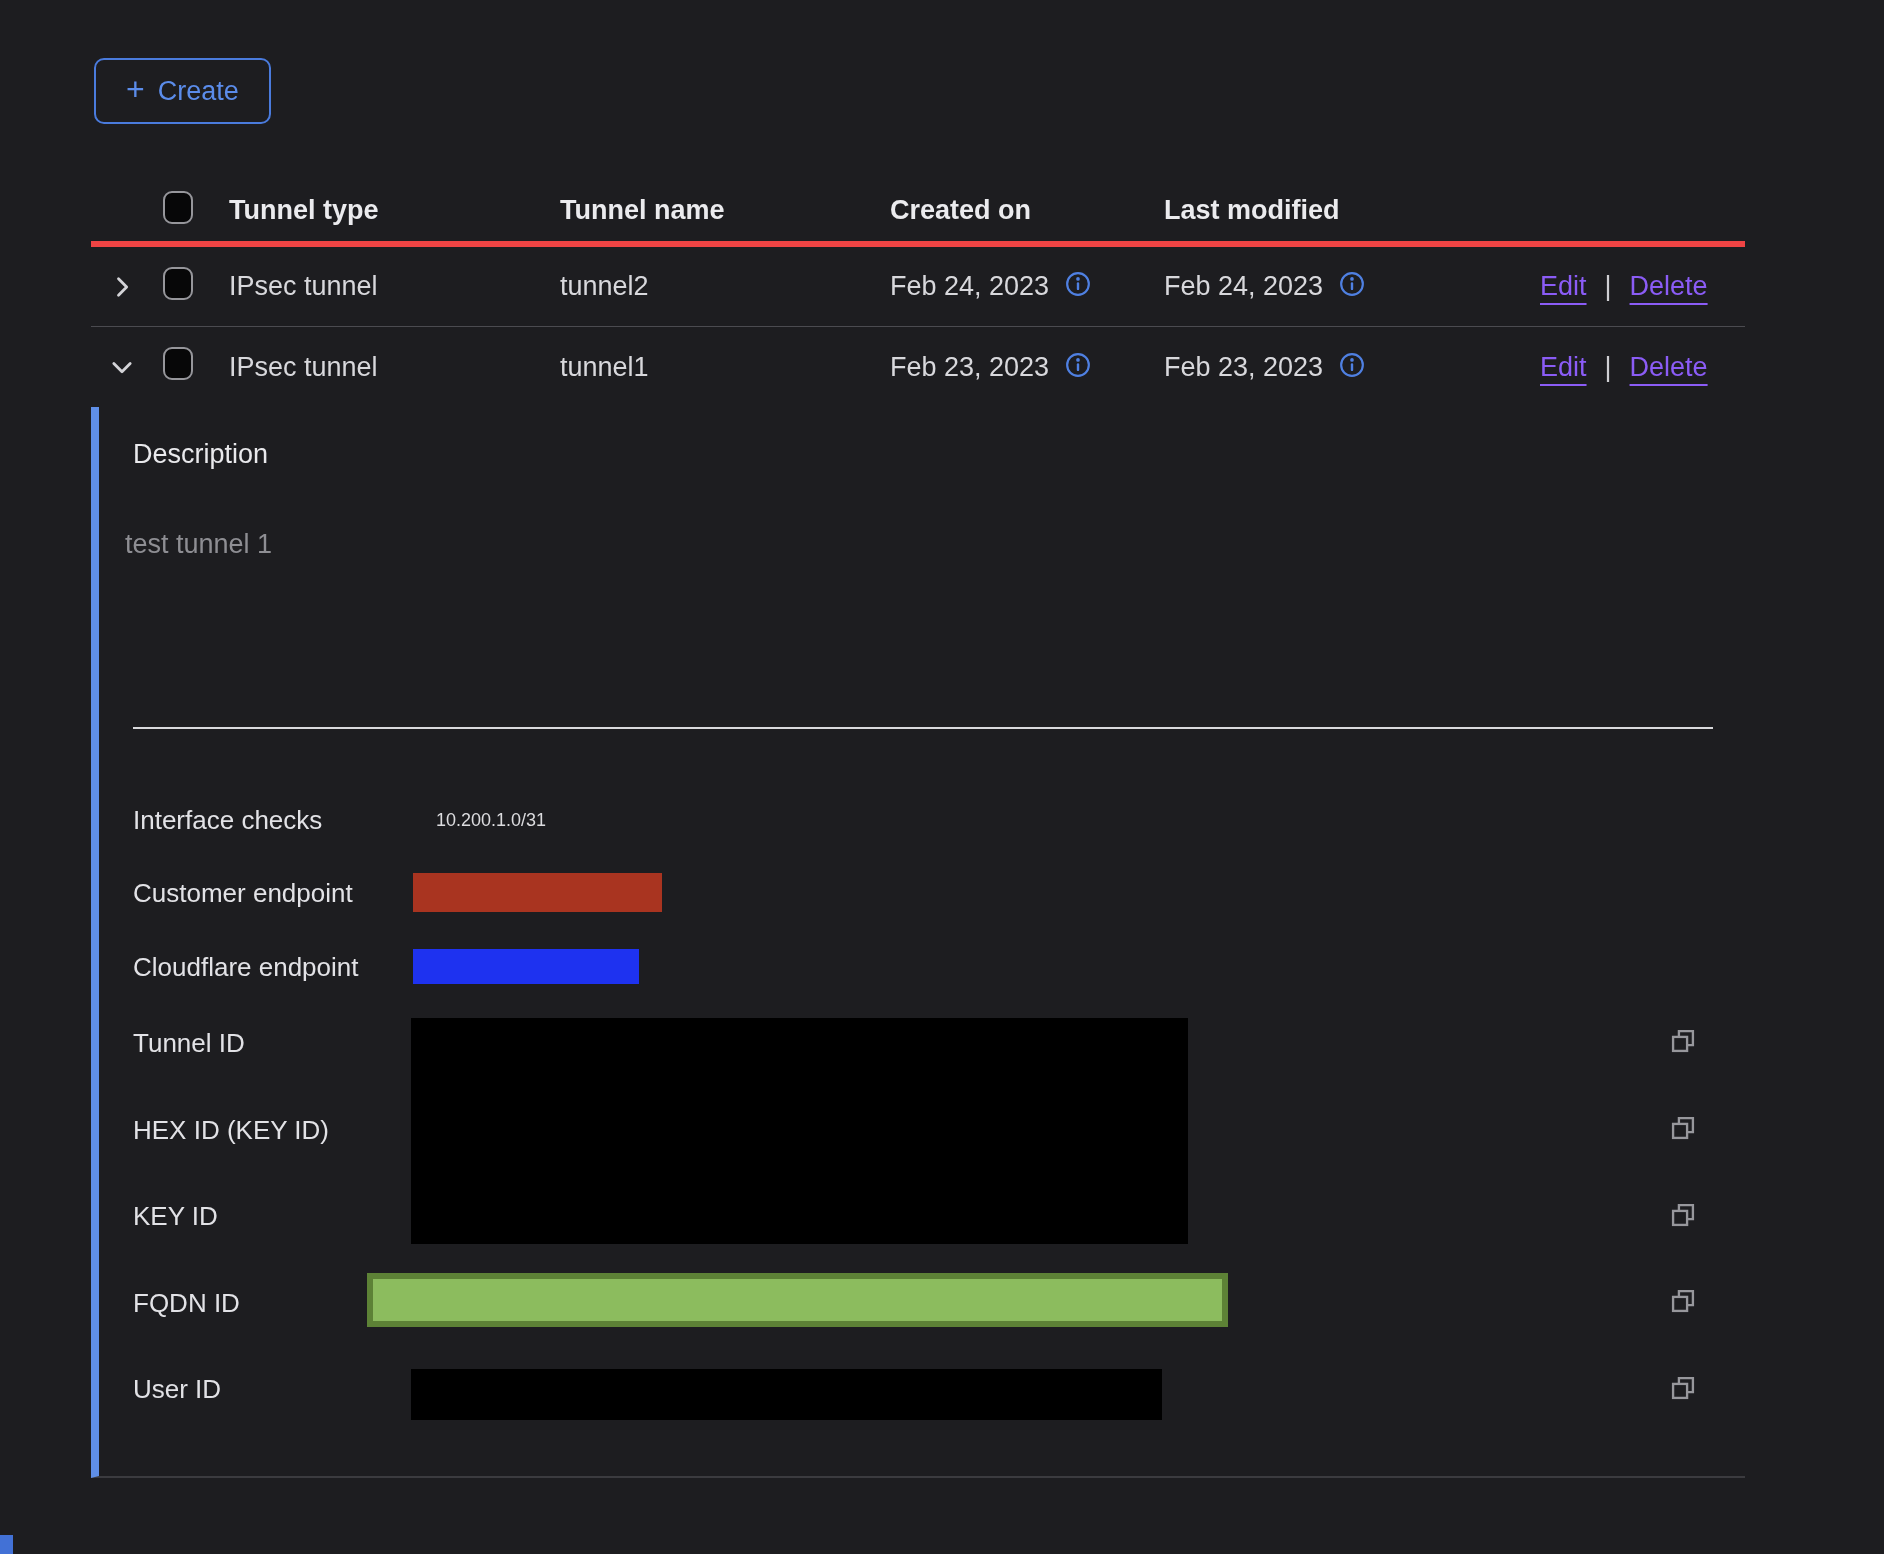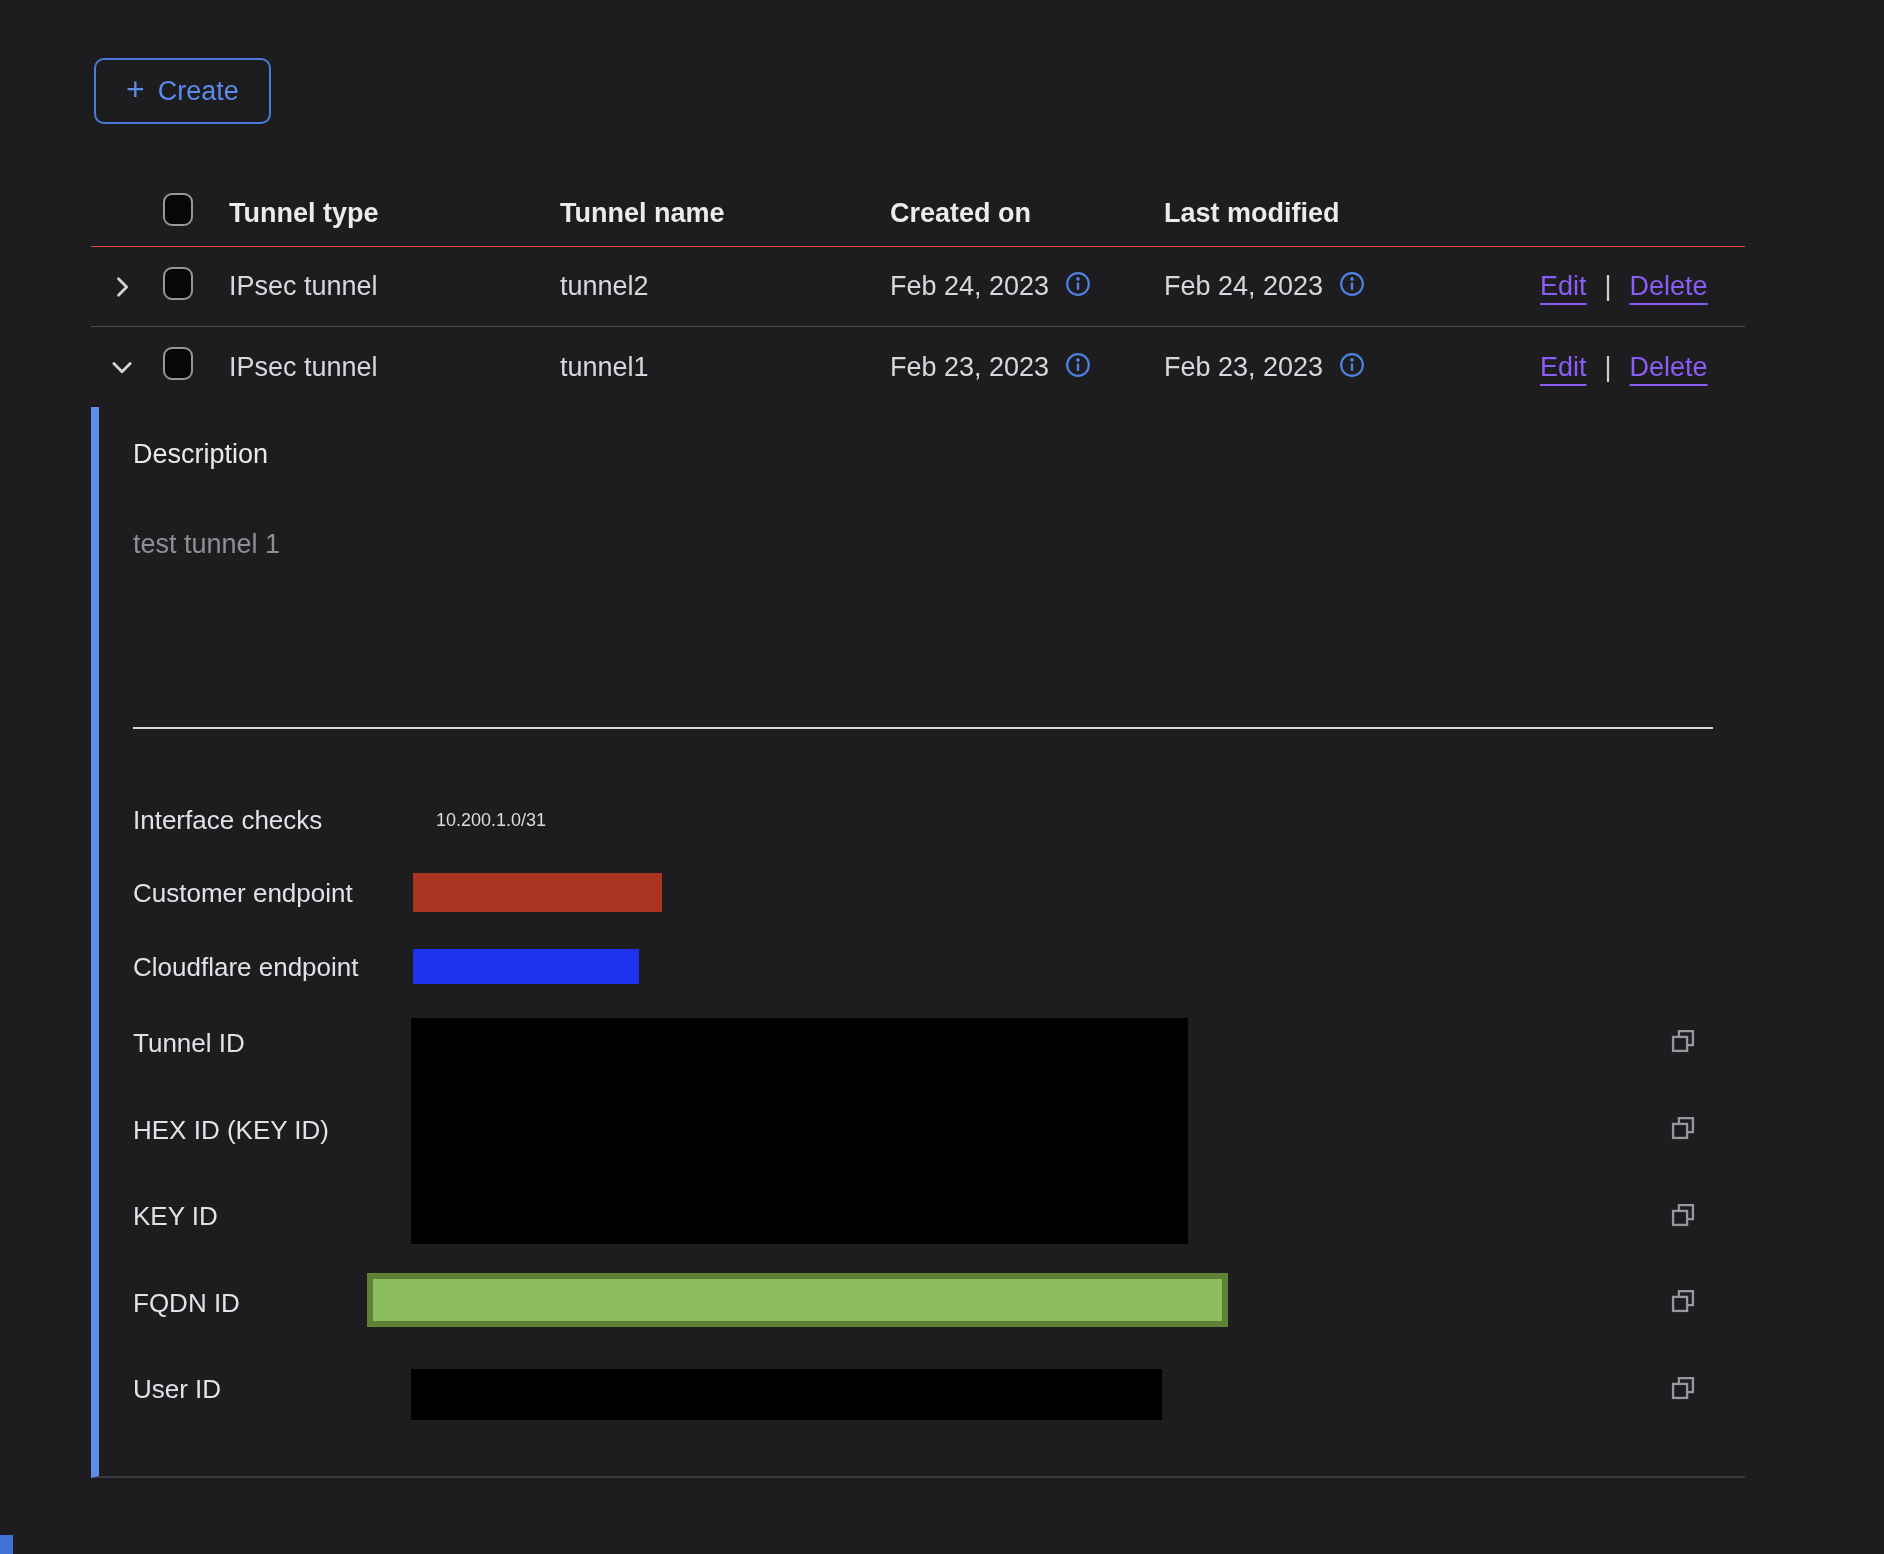--- a/index.html
+++ b/index.html
@@ -25,21 +25,21 @@
   }
   .create-btn .plus { font-size:32px; font-weight:300; line-height:1; transform:translateY(-2px); }
 
   
   .table { position:absolute; left:91px; top:180px; width:1654px; }
   .trow {
     display:grid;
     grid-template-columns:72px 66px 331px 330px 274px 356px 225px;
     align-items:center;
   }
-  .trow.head { height:67px; border-bottom:1px solid #ef4444; font-weight:bold; font-size:27px; color:#ebebee; }
+  .trow.head { height:67px; border-bottom:6px solid #ef4444; font-weight:bold; font-size:27px; color:#ebebee; }
   .trow.data { height:80px; font-size:27px; color:#d8d8dc; }
   .trow.data.first { border-bottom:1px solid #4b4b50; }
   .chev-cell { padding-left:16px; display:flex; align-items:center; }
   .chev-btn { background:none; border:none; cursor:pointer; width:30px; height:30px; display:flex; align-items:center; justify-content:center; }
   .checkbox {
     width:30px; height:33px; border:2px solid #96969b; border-radius:9px;
     background:#070708; display:inline-block; cursor:pointer;
   }
   .date-cell { display:flex; gap:16px; }
   .actions-cell { display:flex; align-items:center; padding-left:20px; font-size:27px; }
@@ -50,21 +50,21 @@
   }
   .pipe { color:#cfcfd3; margin:0 18px; }
 
   
   .expanded {
     position:absolute; left:91px; top:407px; width:1654px; height:1071px;
     border-left:8px solid #5f8fe8;
     border-bottom:2px solid #3b3b3f;
   }
   .expanded .desc-label { position:absolute; left:34px; top:32px; font-size:27px; color:#e9e9ec; }
-  .expanded .desc-value { position:absolute; left:34px; top:122px; font-size:27px; color:#8e8e93; }
+  .expanded .desc-value { position:absolute; left:26px; top:122px; font-size:27px; color:#8e8e93; }
   .health-btn {
     position:absolute; left:34px; top:190px; width:316px; height:63px;
     background:transparent; border:2px solid #4a7bdd; border-radius:9px;
     color:#5b8cea; font-size:26px; font-family:inherit; cursor:pointer;
   }
   .panel-divider { position:absolute; left:34px; top:320px; width:1580px; height:2px; background:#d9d9dc; }
 
   .flabel { position:absolute; left:34px; font-size:26px; color:#e2e2e6; line-height:30px; white-space:nowrap; }
   .fvalue { position:absolute; left:337px; font-size:18px; color:#dcdcdf; line-height:30px; }
 

